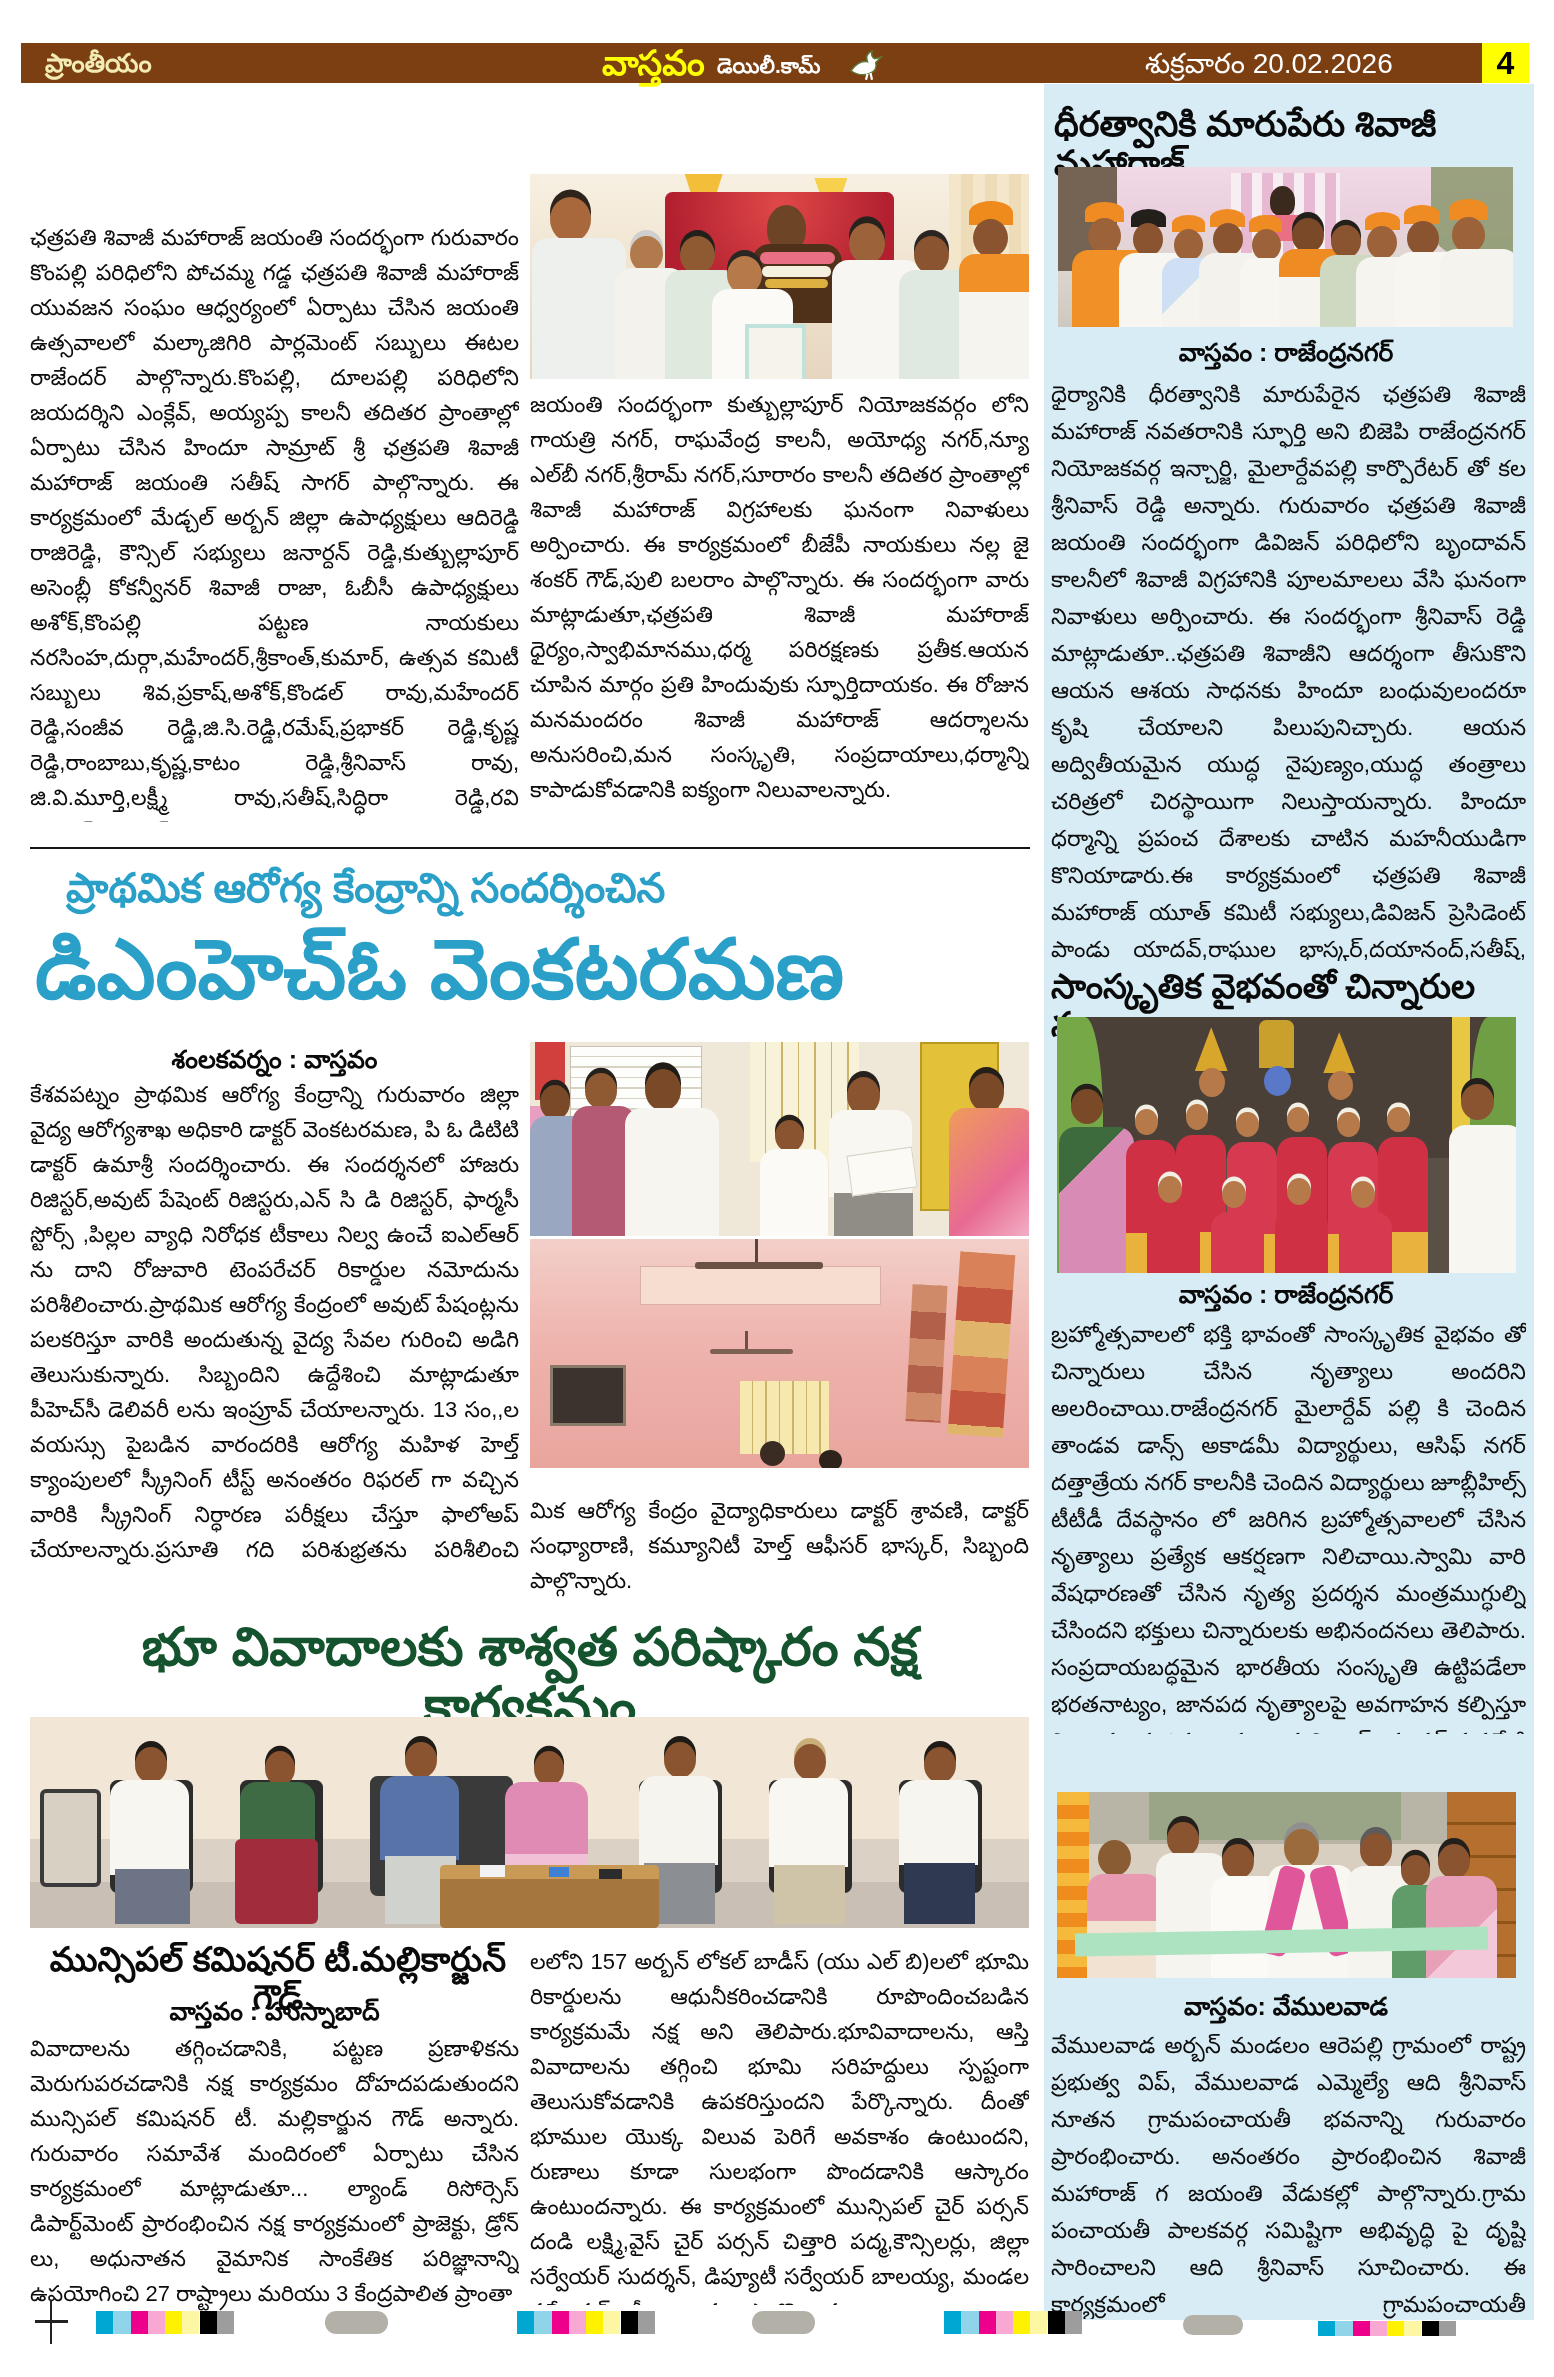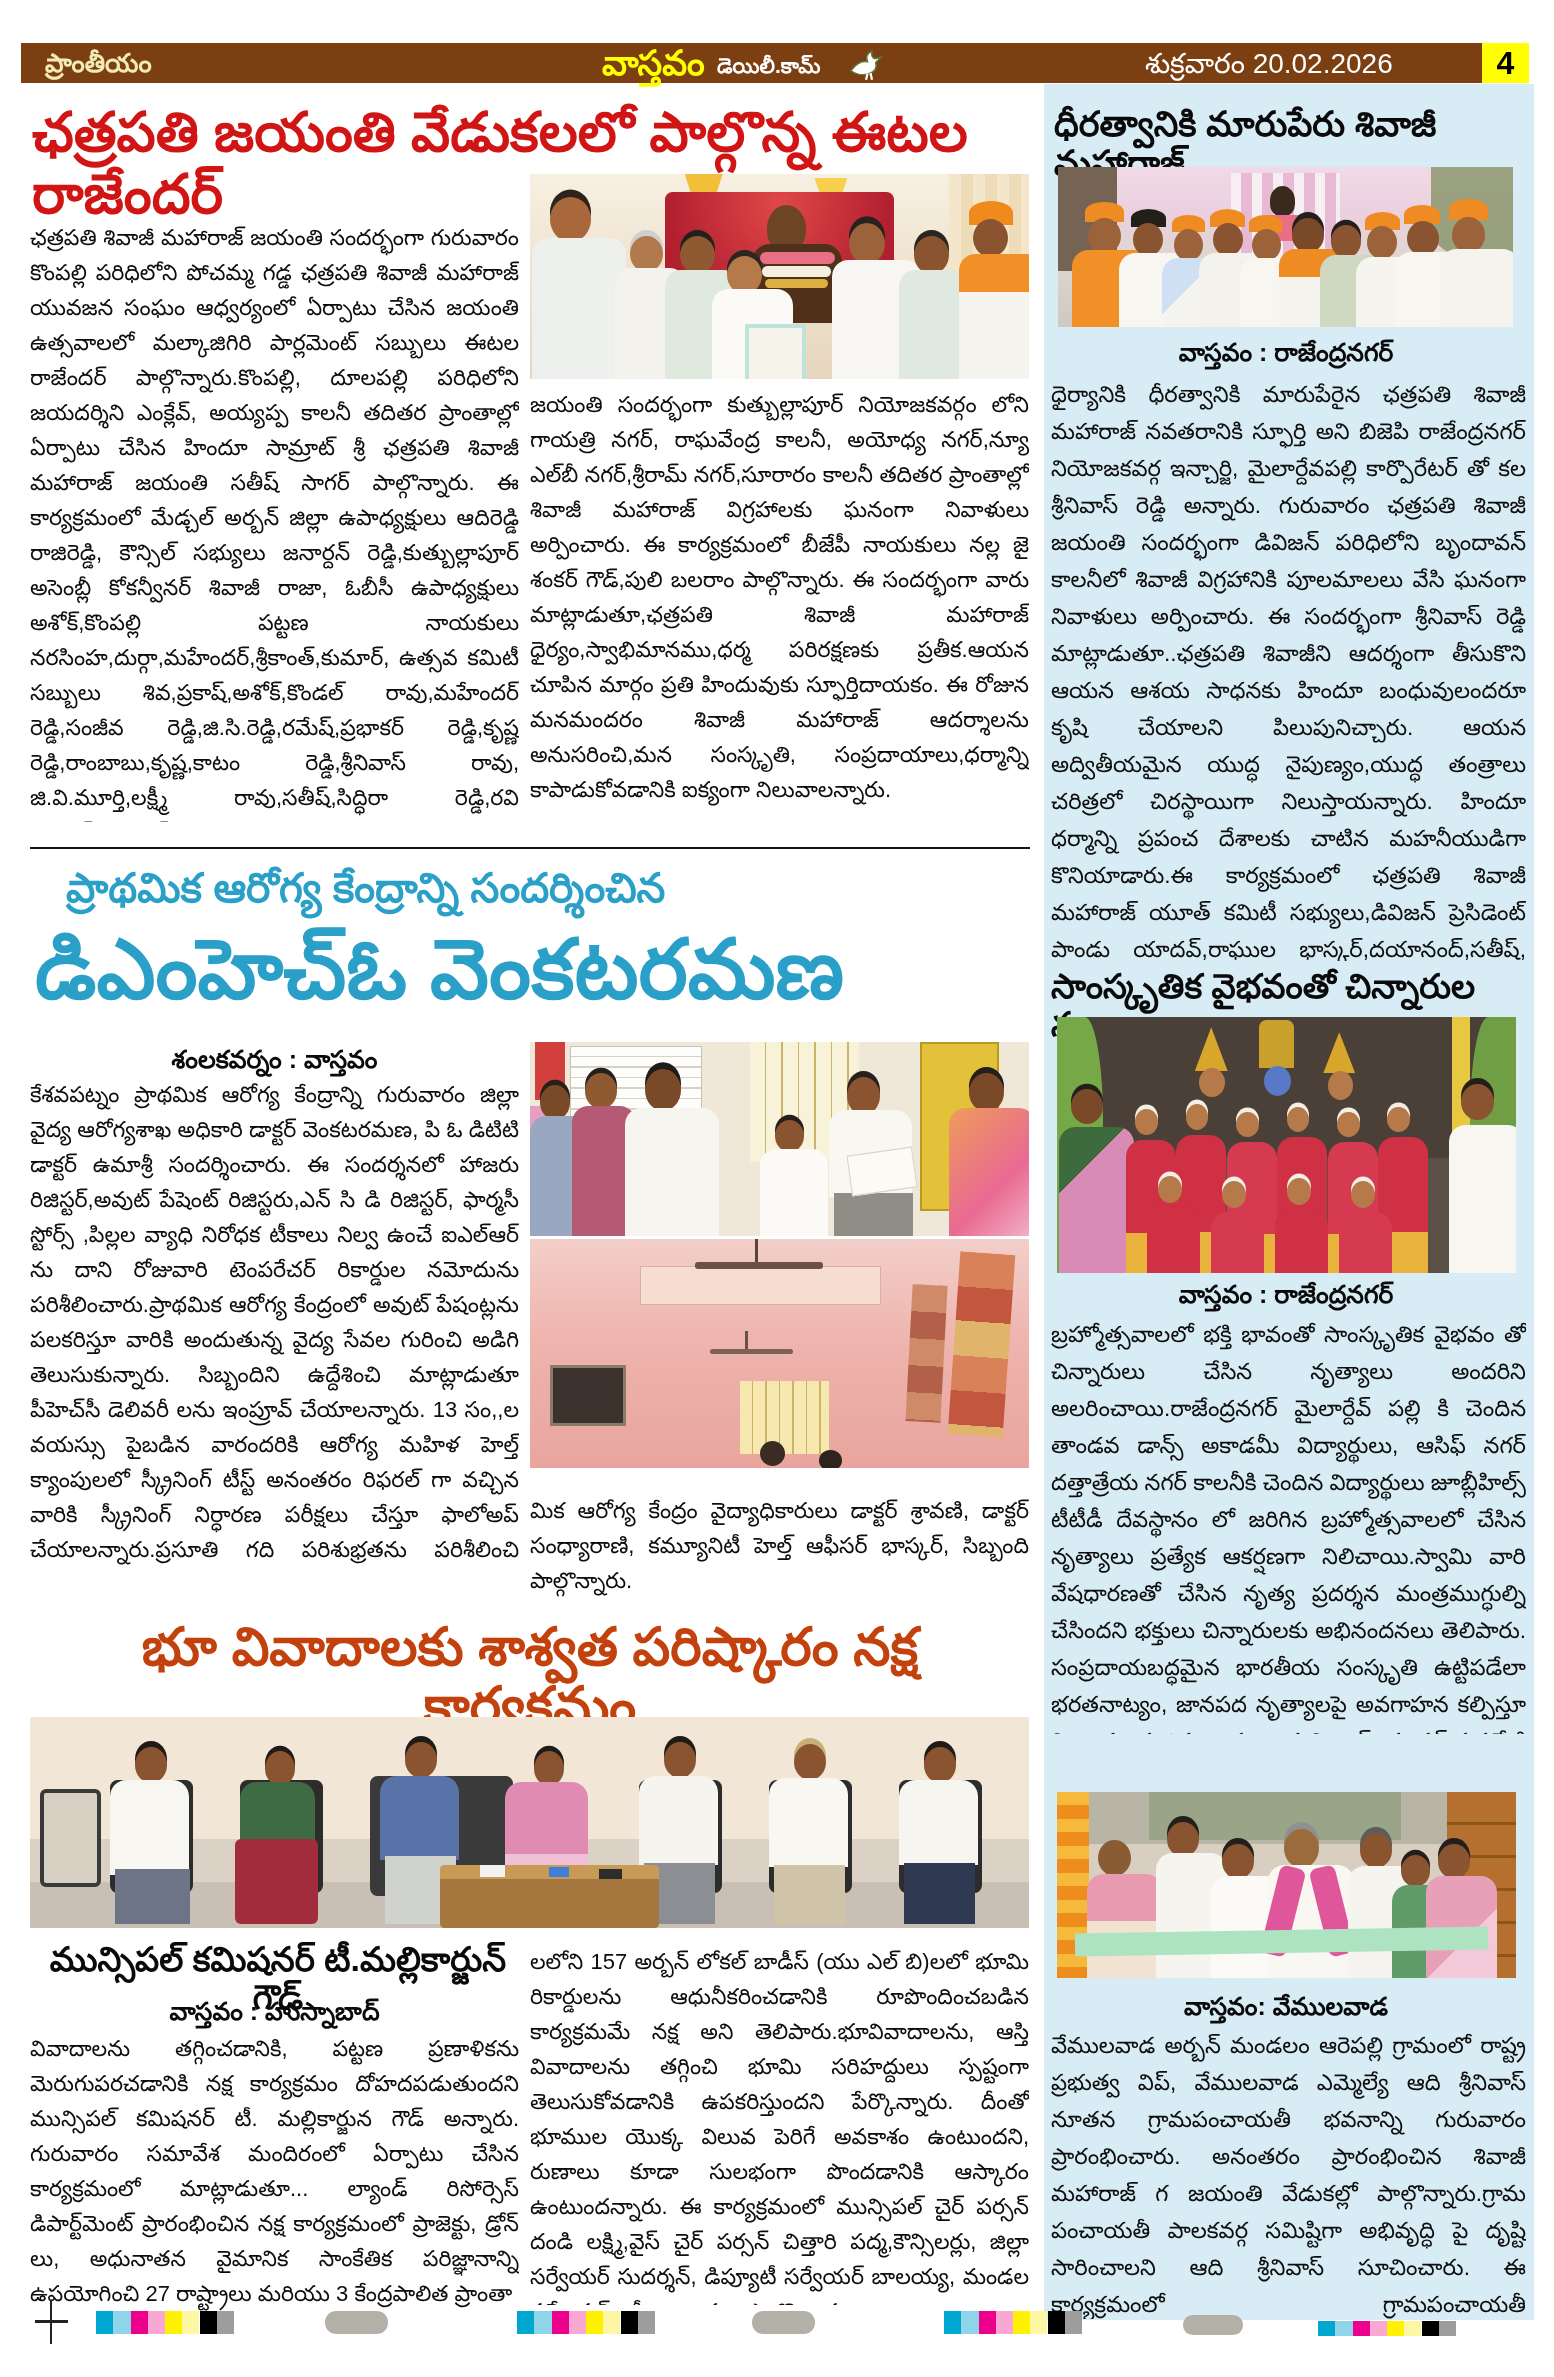--- a/index.html
+++ b/index.html
@@ -31,21 +31,20 @@
     <svg class="abs" style="left:824px;top:1.5px;" width="39" height="38" viewBox="0 0 52 50">
       <path d="M8 34 Q18 20 30 22 Q26 12 36 8 Q34 16 40 18 L48 16 L41 23 Q44 34 32 38 Q20 42 8 34 Z" fill="#ffffff" stroke="#5c7a3a" stroke-width="2"></path>
       <path d="M30 38 L28 46 M34 37 L36 46" stroke="#ffffff" stroke-width="3"></path>
     </svg>
     <span class="abs" style="left:1124px;top:4.5px;font-size:28px;color:#ffffff;">శుక్రవారం 20.02.2026</span>
   </div>
   <div class="abs" style="left:1482px;top:43px;width:47px;height:40px;background:#ffff00;display:flex;align-items:center;justify-content:center;">
     <span style="font-size:32px;font-weight:bold;color:#000;">4</span>
   </div>
 
-  <div class="abs headline" style="left:32px;top:102px;width:1000px;font-size:55px;color:#d11414;">ఛత్రపతి జయంతి వేడుకలలో పాల్గొన్న ఈటల రాజేందర్</div>
 
   <div class="ph" style="left:530px;top:174px;width:499px;height:205px;background:linear-gradient(180deg,#f7f0e2 0%,#efe1cc 55%,#e6d6c0 100%);">
     <div class="s" style="right:0;top:0;width:16%;height:100%;background:repeating-linear-gradient(90deg,#f4e6cb 0 12px,#eddcb7 12px 24px);"></div>
     <div class="s" style="left:31%;top:0;width:38px;height:59px;background:#f3bf3a;clip-path:polygon(0 0,100% 0,50% 100%);"></div>
     <div class="s" style="left:57%;top:2%;width:33px;height:48px;background:#f7d14e;clip-path:polygon(0 0,100% 0,50% 100%);"></div>
     <div class="s" style="left:27%;top:9%;width:46%;height:43%;background:radial-gradient(circle at 50% 15%,#e04848 0%,#b22030 80%);border-radius:7.5px;"></div>
     <div class="s" style="left:47.5%;top:15%;width:39px;height:47px;background:#6d4526;border-radius:50% 50% 45% 45%;"></div>
     <div class="s" style="left:44.5%;top:34%;width:90px;height:79px;background:#4f3018;border-radius:18px 18px 3px 3px;"></div>
     <div class="s" style="left:46%;top:38%;width:75px;height:12px;background:#e96f85;border-radius:6px;"></div>
     <div class="s" style="left:46.5%;top:45%;width:69px;height:10.5px;background:#f4efdf;border-radius:5.3px;"></div>
@@ -110,21 +109,21 @@
     <div class="s" style="left:4%;top:55%;width:14%;height:24%;background:#3c332e;border:3px solid #8a7a6a;"></div>
     <div class="s" style="right:4%;top:6%;width:11%;height:80%;background:repeating-linear-gradient(180deg,#d9825a 0 35px,#c2563e 35px 69px,#e0b46a 69px 104px);transform:rotate(4deg);"></div>
     <div class="s" style="right:17%;top:20%;width:7%;height:60%;background:repeating-linear-gradient(180deg,#cf8a6a 0 27px,#b3604a 27px 54px);transform:rotate(3deg);"></div>
     <div class="person-head" style="left:46%;top:88%;width:25.6px;height:25.6px;background:#3a2c22;"></div>
     <div class="person-head" style="left:58%;top:92%;width:22.6px;height:21px;background:#2e241c;"></div>
   </div>
 
   <div class="abs bodytxt" style="left:30px;top:1077px;width:489px;height:493px;">కేశవపట్నం ప్రాథమిక ఆరోగ్య కేంద్రాన్ని గురువారం జిల్లా వైద్య ఆరోగ్యశాఖ అధికారి డాక్టర్ వెంకటరమణ, పి ఓ డిటిటి డాక్టర్ ఉమాశ్రీ సందర్శించారు. ఈ సందర్శనలో హాజరు రిజిస్టర్,అవుట్ పేషెంట్ రిజిస్టరు,ఎన్ సి డి రిజిస్టర్, ఫార్మసీ స్టోర్స్ ,పిల్లల వ్యాధి నిరోధక టీకాలు నిల్వ ఉంచే ఐఎల్ఆర్ ను దాని రోజువారి టెంపరేచర్ రికార్డుల నమోదును పరిశీలించారు.ప్రాథమిక ఆరోగ్య కేంద్రంలో అవుట్ పేషంట్లను పలకరిస్తూ వారికి అందుతున్న వైద్య సేవల గురించి అడిగి తెలుసుకున్నారు. సిబ్బందిని ఉద్దేశించి మాట్లాడుతూ పీహెచ్‌సీ డెలివరీ లను ఇంప్రూవ్ చేయాలన్నారు. 13 సం,,ల వయస్సు పైబడిన వారందరికి ఆరోగ్య మహిళ హెల్త్ క్యాంపులలో స్క్రీనింగ్ టీస్ట్ అనంతరం రిఫరల్ గా వచ్చిన వారికి స్క్రీనింగ్ నిర్ధారణ పరీక్షలు చేస్తూ ఫాలోఅప్ చేయాలన్నారు.ప్రసూతి గది పరిశుభ్రతను పరిశీలించి అందులో ఉండాల్సిన ప్రోటోకాల్ చార్టులను పరిశీలించారు. ఈ కార్యక్రమంలో కేశవపట్నం ప్రాథ</div>
   <div class="abs bodytxt" style="left:530px;top:1493px;width:499px;height:117px;">మిక ఆరోగ్య కేంద్రం వైద్యాధికారులు డాక్టర్ శ్రావణి, డాక్టర్ సంధ్యారాణి, కమ్యూనిటీ హెల్త్ ఆఫీసర్ భాస్కర్, సిబ్బంది పాల్గొన్నారు.</div>
 
-  <div class="abs headline" style="left:30px;top:1617px;width:1000px;font-size:53px;color:#c2410c;text-align:center;">భూ వివాదాలకు శాశ్వత పరిష్కారం నక్ష కార్యక్రమం</div>
+  <div class="abs headline" style="left:30px;top:1617px;width:1000px;font-size:53px;color:#14532d;text-align:center;">భూ వివాదాలకు శాశ్వత పరిష్కారం నక్ష కార్యక్రమం</div>
 
   <div class="ph" style="left:30px;top:1717px;width:999px;height:211px;background:linear-gradient(180deg,#f2e7d6 0 58%,#dcd1c5 58% 78%,#c9bfb4 78% 100%);">
     <div class="s" style="left:1%;top:34%;width:53px;height:90px;background:#d9d0c4;border:4.5px solid #3a3a3a;border-radius:6px;"></div>
 
     <div class="s" style="left:8%;top:30%;width:83px;height:113px;background:#2c2c2c;border-radius:7.5px;"></div>
     <div class="s" style="left:21%;top:30%;width:83px;height:113px;background:#2c2c2c;border-radius:7.5px;"></div>
     <div class="s" style="left:34%;top:28%;width:143px;height:120px;background:#3a3a3a;border-radius:7.5px;"></div>
     <div class="s" style="left:61%;top:30%;width:83px;height:113px;background:#2c2c2c;border-radius:7.5px;"></div>
     <div class="s" style="left:74%;top:30%;width:83px;height:113px;background:#2c2c2c;border-radius:7.5px;"></div>
     <div class="s" style="left:87%;top:30%;width:83px;height:113px;background:#2c2c2c;border-radius:7.5px;"></div>

